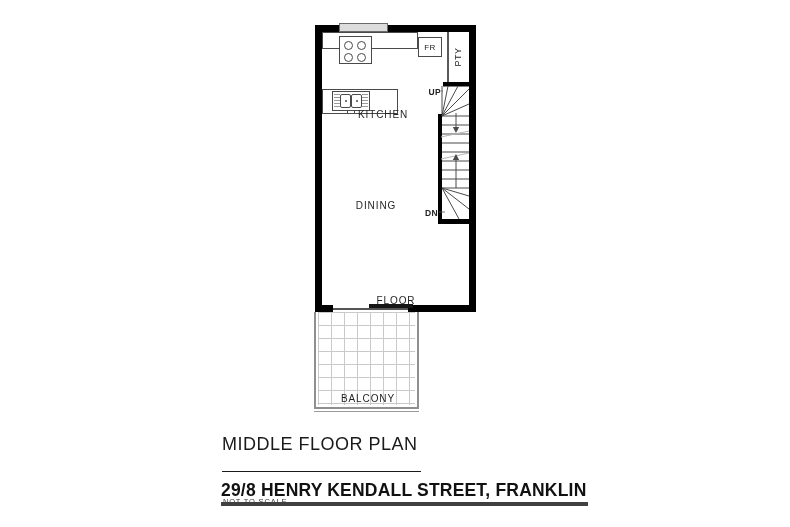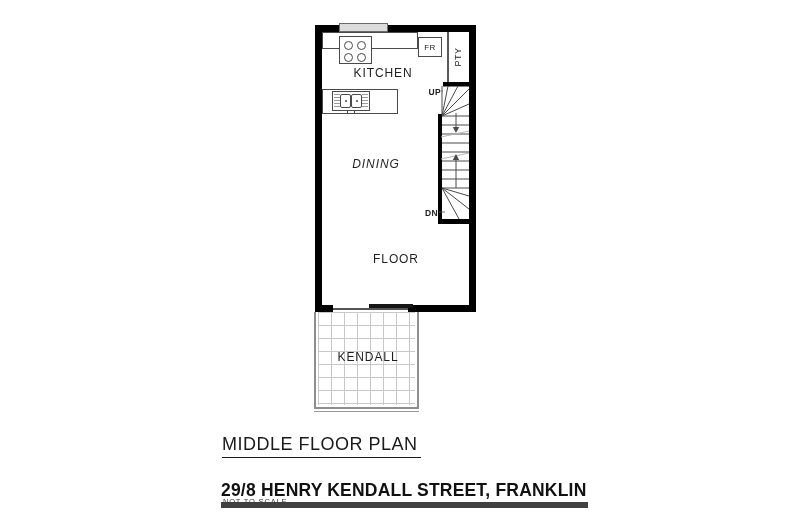--- a/index.html
+++ b/index.html
@@ -4,21 +4,21 @@
 <style>
   html,body{margin:0;padding:0;background:#fff;}
   #canvas{
     position:relative;width:790px;height:527px;background:#ffffff;overflow:hidden;
     font-family:"Liberation Sans","DejaVu Sans",sans-serif;color:#1c1c1c;
   }
   .abs{position:absolute;}
   .wall{position:absolute;background:#000;}
   .room-label{
     position:absolute;transform:translate(-50%,-50%);
-    font-size:12px;letter-spacing:0.9px;color:#1f1f1f;white-space:nowrap;
+    font-size:10px;letter-spacing:0.9px;color:#1f1f1f;white-space:nowrap;margin-top:41px;
   }
   .small-label{
     position:absolute;font-size:8.5px;letter-spacing:0.3px;color:#222;white-space:nowrap;font-weight:bold;
   }
   .fixture{position:absolute;background:#fff;border:1px solid #4a4a4a;box-sizing:border-box;}
   .burner{position:absolute;width:9px;height:9px;border:1px solid #4a4a4a;border-radius:50%;box-sizing:border-box;background:#fff;}
   .basin{position:absolute;border:1px solid #4a4a4a;border-radius:2px;box-sizing:border-box;background:#fff;}
   .basin-dot{position:absolute;left:50%;top:50%;width:2px;height:2px;margin:-1px 0 0 -1px;background:#4a4a4a;border-radius:50%;}
   .hatch{position:absolute;background:repeating-linear-gradient(to bottom,#9a9a9a 0 1px,transparent 1px 3px);}
   #window-top{position:absolute;left:339px;top:23px;width:49px;height:9px;background:#dcdcdc;border:1px solid #6a6a6a;box-sizing:border-box;}
@@ -31,27 +31,27 @@
     background-image:
       repeating-linear-gradient(to right,#c9c9c9 0 1px,transparent 1px 13px),
       repeating-linear-gradient(to bottom,#c9c9c9 0 1px,transparent 1px 13px);
   }
   #balcony-outer-line{position:absolute;left:314px;top:411px;width:105px;height:1px;background:#9a9a9a;}
   #door-track{position:absolute;left:333px;top:308px;width:75px;height:1.5px;background:#555;}
   #door-panel{position:absolute;left:369px;top:304px;width:44px;height:4px;background:#161616;}
   #plan-title{
     position:absolute;left:222px;top:434px;display:inline-block;
     font-size:18px;letter-spacing:0.5px;color:#1a1a1a;
-    border-bottom:1.5px solid #1a1a1a;padding:0 3px 2px 0;
+    border-bottom:1.5px solid #1a1a1a;padding:0 3px 16px 0;
   }
   #scale-note{position:absolute;left:223px;top:457px;font-size:7.5px;letter-spacing:0.8px;color:#3a3a3a;margin-top:40px;}
   #address{
     position:absolute;left:221px;top:480px;display:inline-block;
     font-size:17.5px;font-weight:bold;letter-spacing:0.2px;color:#111;
-    border-bottom:6px solid #404040;padding:0 2px 1px 0;
+    border-bottom:4px solid #404040;padding:0 2px 1px 0;
   }
   .rot-label{transform:rotate(-90deg);font-size:9px;letter-spacing:0.5px;color:#222;}
 </style>
 </head>
 <body>
 
 <div id="canvas">
 
   <div class="wall" style="left:315px;top:25px;width:161px;height:7px;"></div>
   <div class="wall" style="left:315px;top:25px;width:7px;height:287px;"></div>
@@ -134,30 +134,30 @@
     <line x1="456" y1="159" x2="456" y2="188" stroke="#4a4a4a" stroke-width="1"></line>
 
     <line x1="441.5" y1="91" x2="443" y2="91" stroke="#555" stroke-width="0.8"></line>
     <line x1="439" y1="212" x2="445" y2="212" stroke="#555" stroke-width="0.8"></line>
   </svg>
 
   <div class="small-label" style="left:420px;top:86.5px;width:21px;text-align:right;">UP</div>
   <div class="small-label" style="left:420px;top:207.5px;width:18px;text-align:right;">DN</div>
 
   <div class="room-label" style="left:383px;top:73px;">KITCHEN</div>
-  <div class="room-label" style="left:376px;top:164px;font-style:italic;">DINING</div>
+  <div class="room-label" style="left:376px;top:164px;">DINING</div>
   <div class="room-label" style="left:396px;top:259px;">FLOOR</div>
 
   <div id="door-track"></div>
   <div id="door-panel"></div>
 
   <div id="balcony">
     <div id="balcony-tiles"></div>
   </div>
   <div id="balcony-outer-line"></div>
-  <div class="room-label" style="left:368px;top:357px;">KENDALL</div>
+  <div class="room-label" style="left:368px;top:357px;">BALCONY</div>
 
   <div id="plan-title">MIDDLE FLOOR PLAN</div>
   <div id="scale-note">NOT TO SCALE</div>
 
   <div id="address">29/8 HENRY KENDALL STREET, FRANKLIN</div>
 
 </div>
 
 </body></html>

